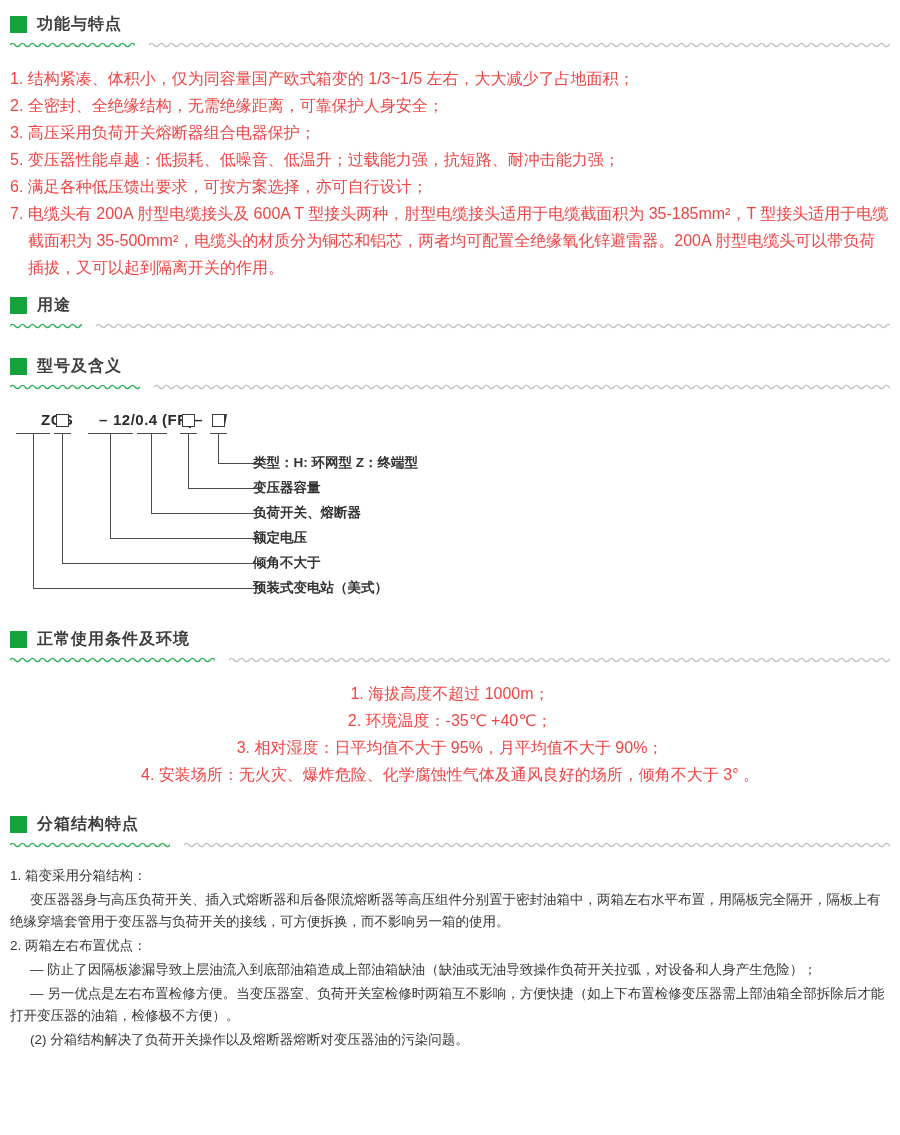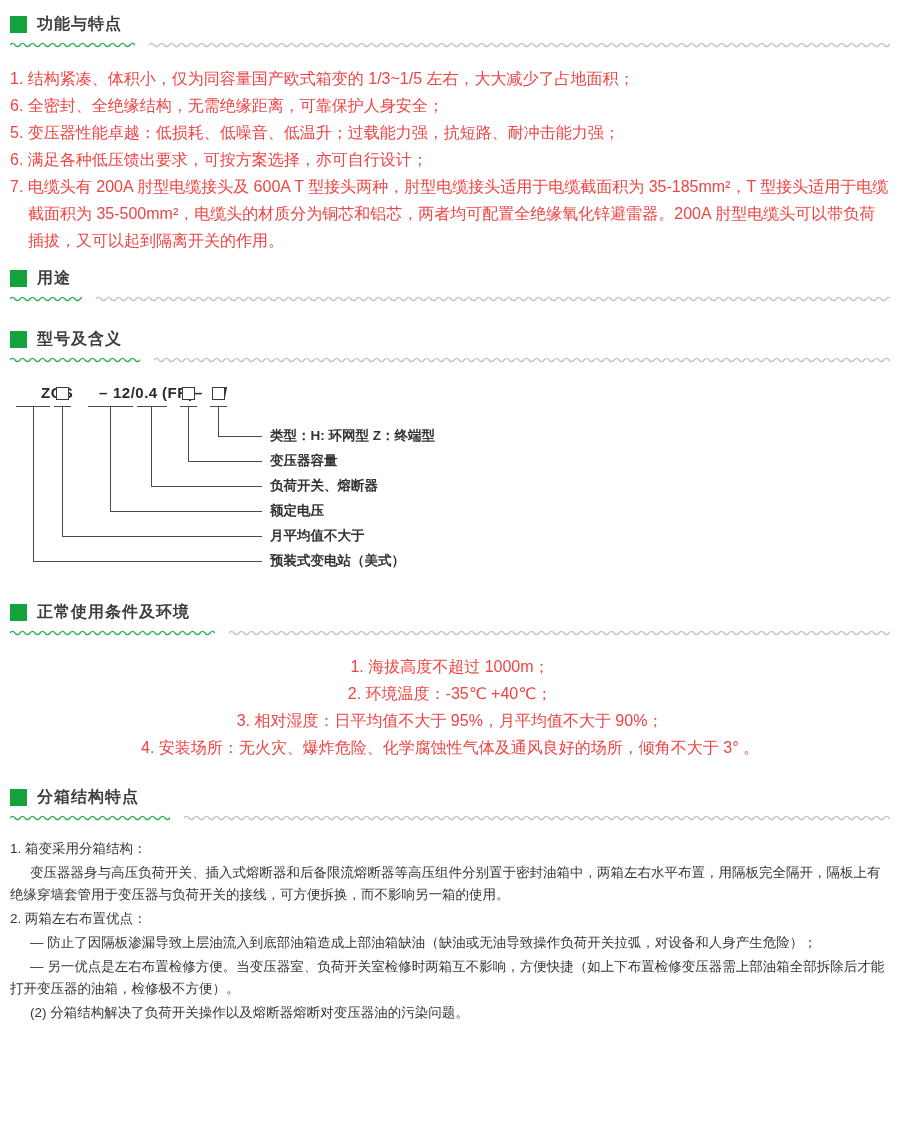--- a/index.html
+++ b/index.html
@@ -31,21 +31,21 @@
   .sec-conditions .list { line-height:27.5px; }
   .sec-structure { margin-top:26px; }
   
   .diagram { position:relative; height:196px; margin-top:20px; font-size:13.5px; }
   .dg-abs { position:absolute; }
   .code-txt { font-size:15px; font-weight:bold; color:#2b2b2b; letter-spacing:0.5px; white-space:nowrap;margin-left:23px; }
   .mbox { position:absolute; width:13px; height:13px; border:1.5px solid #3a3a3a; background:#fff; }
   .uline { position:absolute; height:0; border-top:1.2px solid #4a4a4a; top:22px; }
   .vline { position:absolute; width:0; border-left:1.2px solid #4a4a4a; top:23px; }
   .hline { position:absolute; height:0; border-top:1.2px solid #4a4a4a; }
-  .dg-label { position:absolute; left:260px; font-size:13.5px; color:#333; font-weight:600; white-space:nowrap; line-height:20px; }
+  .dg-label { position:absolute; left:243px; font-size:13.5px; color:#333; font-weight:600; white-space:nowrap; line-height:20px; }
   
   .st-lines { margin-top:16px; }
   .st-line { font-size:13.5px; line-height:22px; color:#353535; }
   .st-flush { margin-top:2px; }
   .st-para { text-indent:20px; margin-top:2px; }
   .st-ind1 { margin-left:20px; margin-top:2px; }
 </style>
 </head>
 <body>
 
@@ -57,21 +57,22 @@
   <div class="waves">
     <svg class="wave wave-green" width="125" viewBox="0 0 125 9" height="9">
         <path d="M0 5 Q2.5 1.7999999999999998 5 5 T10 5 T15 5 T20 5 T25 5 T30 5 T35 5 T40 5 T45 5 T50 5 T55 5 T60 5 T65 5 T70 5 T75 5 T80 5 T85 5 T90 5 T95 5 T100 5 T105 5 T110 5 T115 5 T120 5 T125 5 T130 5" fill="none" stroke="currentColor" stroke-width="1.3"></path>
       </svg>
     <svg class="wave wave-gray" viewBox="0 0 741 9" width="741" height="9">
         <path d="M0 5 Q2.5 1.7999999999999998 5 5 T10 5 T15 5 T20 5 T25 5 T30 5 T35 5 T40 5 T45 5 T50 5 T55 5 T60 5 T65 5 T70 5 T75 5 T80 5 T85 5 T90 5 T95 5 T100 5 T105 5 T110 5 T115 5 T120 5 T125 5 T130 5 T135 5 T140 5 T145 5 T150 5 T155 5 T160 5 T165 5 T170 5 T175 5 T180 5 T185 5 T190 5 T195 5 T200 5 T205 5 T210 5 T215 5 T220 5 T225 5 T230 5 T235 5 T240 5 T245 5 T250 5 T255 5 T260 5 T265 5 T270 5 T275 5 T280 5 T285 5 T290 5 T295 5 T300 5 T305 5 T310 5 T315 5 T320 5 T325 5 T330 5 T335 5 T340 5 T345 5 T350 5 T355 5 T360 5 T365 5 T370 5 T375 5 T380 5 T385 5 T390 5 T395 5 T400 5 T405 5 T410 5 T415 5 T420 5 T425 5 T430 5 T435 5 T440 5 T445 5 T450 5 T455 5 T460 5 T465 5 T470 5 T475 5 T480 5 T485 5 T490 5 T495 5 T500 5 T505 5 T510 5 T515 5 T520 5 T525 5 T530 5 T535 5 T540 5 T545 5 T550 5 T555 5 T560 5 T565 5 T570 5 T575 5 T580 5 T585 5 T590 5 T595 5 T600 5 T605 5 T610 5 T615 5 T620 5 T625 5 T630 5 T635 5 T640 5 T645 5 T650 5 T655 5 T660 5 T665 5 T670 5 T675 5 T680 5 T685 5 T690 5 T695 5 T700 5 T705 5 T710 5 T715 5 T720 5 T725 5 T730 5 T735 5 T740 5 T745 5" fill="none" stroke="currentColor" stroke-width="1.3"></path>
       </svg>
   </div>
   <div class="list">
     <div class="li">1. 结构紧凑、体积小，仅为同容量国产欧式箱变的 1/3~1/5 左右，大大减少了占地面积；</div>
-    <div class="li">6. 全密封、全绝缘结构，无需绝缘距离，可靠保护人身安全；</div>
+    <div class="li">2. 全密封、全绝缘结构，无需绝缘距离，可靠保护人身安全；</div>
+    <div class="li">3. 高压采用负荷开关熔断器组合电器保护；</div>
     <div class="li">5. 变压器性能卓越：低损耗、低噪音、低温升；过载能力强，抗短路、耐冲击能力强；</div>
     <div class="li">6. 满足各种低压馈出要求，可按方案选择，亦可自行设计；</div>
     <div class="li hang">7. 电缆头有 200A 肘型电缆接头及 600A  T 型接头两种，肘型电缆接头适用于电缆截面积为 35-185mm²，T 型接头适用于电缆截面积为 35-500mm²，电缆头的材质分为铜芯和铝芯，两者均可配置全绝缘氧化锌避雷器。200A 肘型电缆头可以带负荷插拔，又可以起到隔离开关的作用。</div>
   </div>
 </section>
 
 <section class="sec-usage">
   <div class="sec-header">
     <span class="sq"></span>
     <span class="sec-title">用途</span>
@@ -130,21 +131,21 @@
     <span class="hline" style="left:178px;top:77px;width:74px;"></span>
     <span class="hline" style="left:141px;top:102px;width:111px;"></span>
     <span class="hline" style="left:100px;top:127px;width:152px;"></span>
     <span class="hline" style="left:52px;top:152px;width:200px;"></span>
     <span class="hline" style="left:23px;top:177px;width:229px;"></span>
 
     <span class="dg-label" style="top:42px;">类型：H: 环网型  Z：终端型</span>
     <span class="dg-label" style="top:67px;">变压器容量</span>
     <span class="dg-label" style="top:92px;">负荷开关、熔断器</span>
     <span class="dg-label" style="top:117px;">额定电压</span>
-    <span class="dg-label" style="top:142px;">月平均值不大于</span>
+    <span class="dg-label" style="top:142px;">倾角不大于</span>
     <span class="dg-label" style="top:167px;font-family:Liberation Serif, serif;">预装式变电站（美式）</span>
   </div>
 </section>
 
 <section class="sec-conditions">
   <div class="sec-header">
     <span class="sq"></span>
     <span class="sec-title">正常使用条件及环境</span>
   </div>
   <div class="waves">

